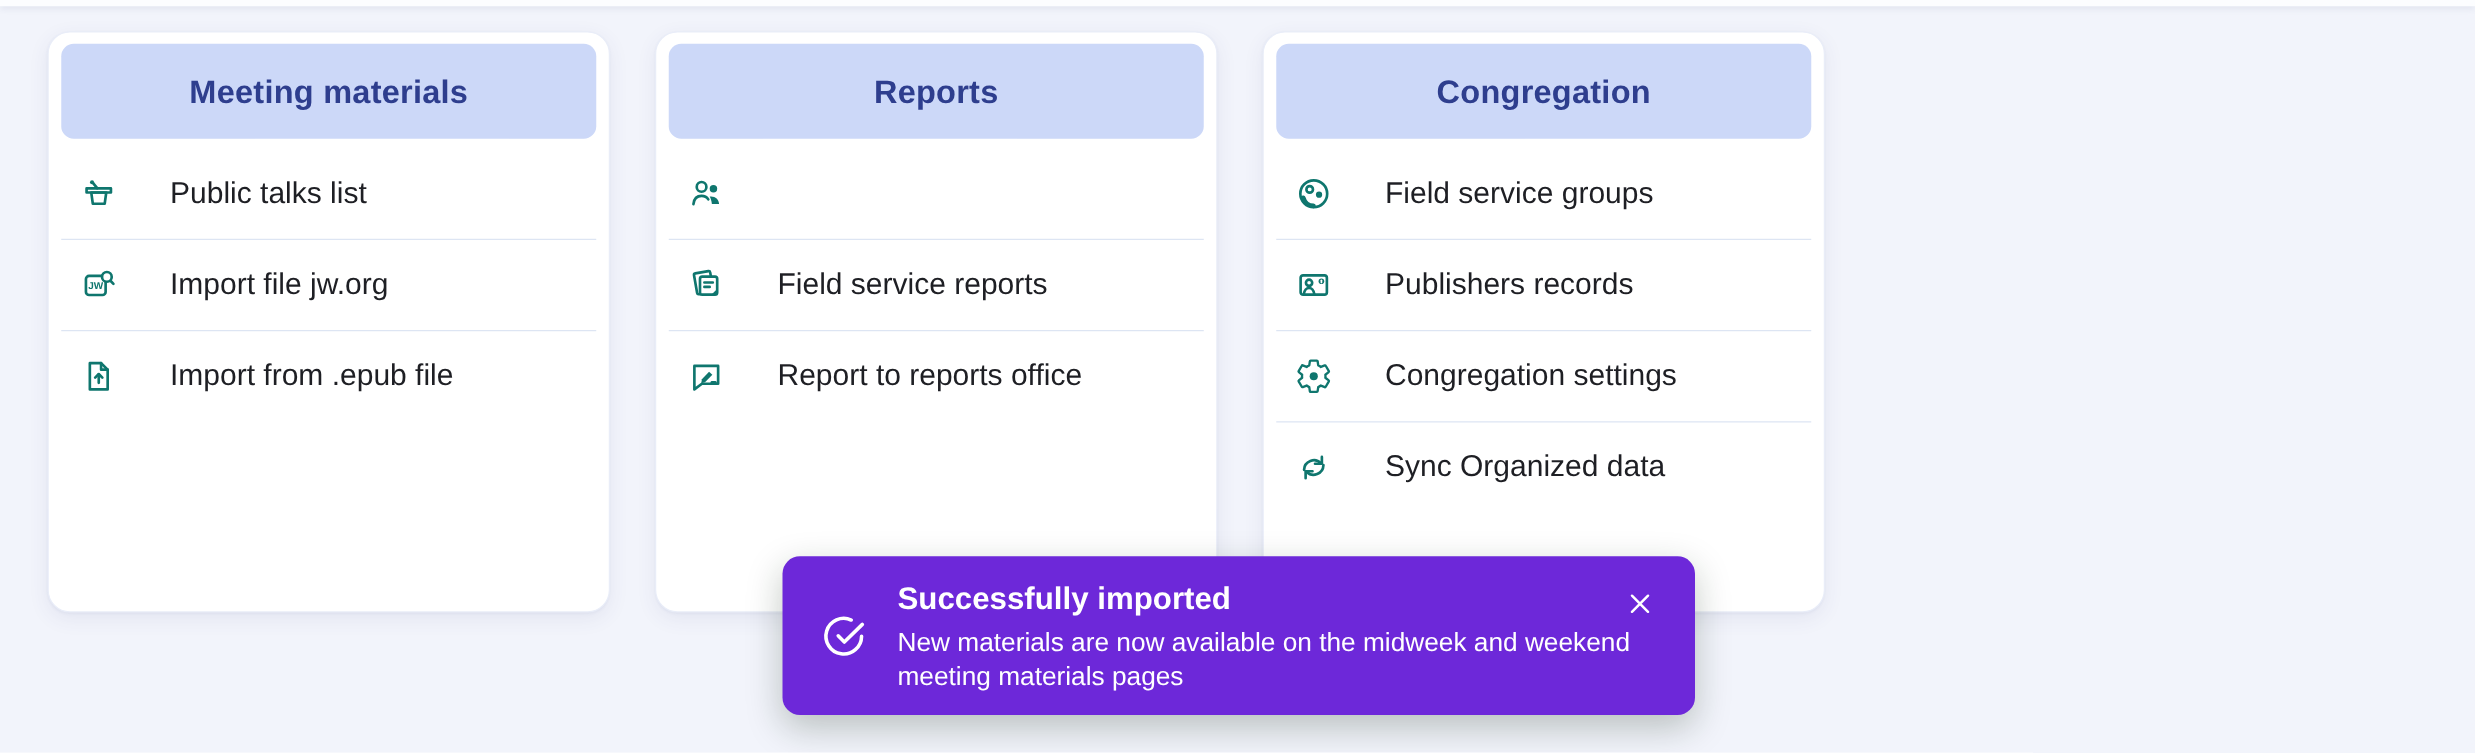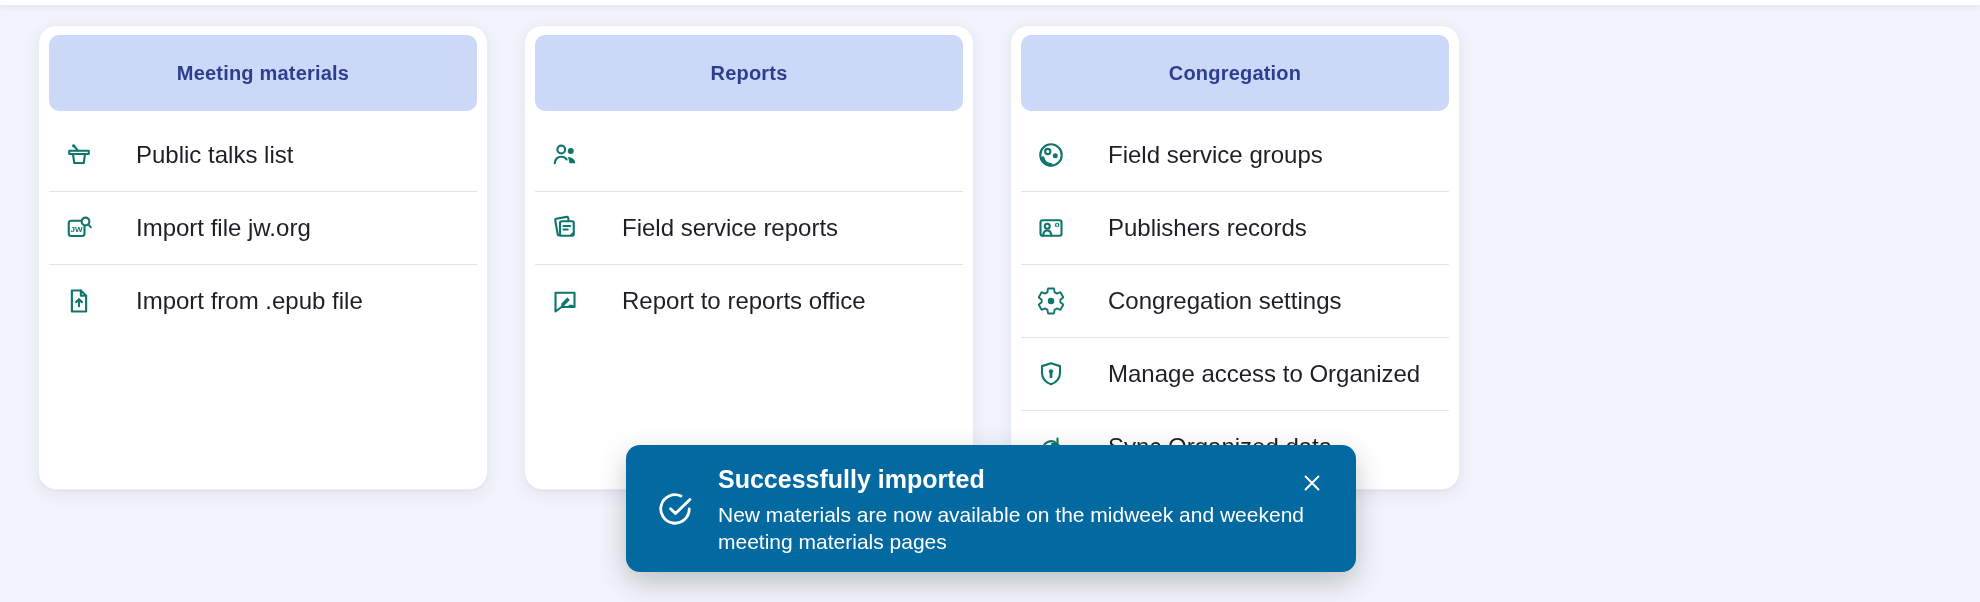--- a/index.html
+++ b/index.html
@@ -12,31 +12,31 @@
 
   .cards{position:absolute;top:25px;left:38px;display:grid;
     grid-template-columns:repeat(3,450px);column-gap:36px;}
 
   .card{width:450px;height:465px;box-sizing:border-box;background:#ffffff;
     border:1.5px solid #e9edf8;border-radius:18px;padding:9px 10px;overflow:hidden;
     box-shadow:0 1px 2px rgba(60,70,130,0.05),0 5px 16px rgba(60,70,130,0.08);}
 
   .card-header{height:76px;background:#ccd8f8;border-radius:10px;
     display:flex;align-items:center;justify-content:center;}
-  .card-title{margin:0;color:#2e3e8e;font-size:20px;font-weight:bold;letter-spacing:.2px;}
+  .card-title{margin:0;color:#2e3e8e;font-size:26px;font-weight:bold;letter-spacing:.2px;}
 
   .items{margin-top:8px;}
   .item{height:72px;display:flex;align-items:center;gap:42px;padding-left:15px;cursor:pointer;}
   .item + .item{border-top:1.5px solid #dde5f3;}
   .icon{width:30px;height:30px;flex:0 0 30px;color:#0f766e;display:flex;align-items:center;justify-content:flex-start;text-decoration:underline;}
   .icon svg{width:30px;height:30px;display:block;}
   .label{font-size:24px;color:#1e1f24;white-space:nowrap;}
 
   .toast{position:absolute;left:626px;top:445px;width:730px;height:127px;box-sizing:border-box;
-    background:#0369a1;border-radius:14px;color:#ffffff;display:flex;align-items:center;
+    background:#6d28d9;border-radius:14px;color:#ffffff;display:flex;align-items:center;
     padding:0 30px;gap:24px;box-shadow:0 10px 28px rgba(20,40,20,0.25);z-index:5;}
   .toast-icon{width:38px;height:38px;flex:0 0 38px;}
   .toast-icon svg{width:38px;height:38px;display:block;}
   .toast-text{flex:1;padding-top:2px;}
   .toast-title{font-size:25px;font-weight:bold;line-height:28px;margin-bottom:8px;}
   .toast-line{font-size:21px;line-height:27px;}
   .toast-close{position:absolute;top:24px;right:30px;width:28px;height:28px;border:none;
     background:transparent;padding:0;cursor:pointer;color:#ffffff;}
   .toast-close svg{width:22px;height:22px;display:block;margin:auto;}
 </style>
@@ -157,30 +157,20 @@
           <span class="label">Publishers records</span>
         </div>
         <div class="item">
           <span class="icon">
             <svg viewBox="0 0 24 24" fill="none" stroke="currentColor" stroke-width="1.5" stroke-linecap="round" stroke-linejoin="round">
               <path d="M19.43 12.98c.04-.32.07-.64.07-.98s-.03-.66-.07-.98l2.11-1.65c.19-.15.24-.42.12-.64l-2-3.46c-.12-.22-.39-.3-.61-.22l-2.49 1c-.52-.4-1.08-.73-1.69-.98l-.38-2.65C14.46 2.18 14.25 2 14 2h-4c-.25 0-.46.18-.49.42l-.38 2.65c-.61.25-1.17.59-1.69.98l-2.49-1c-.23-.09-.49 0-.61.22l-2 3.46c-.13.22-.07.49.12.64l2.11 1.65c-.04.32-.07.65-.07.98s.03.66.07.98l-2.11 1.65c-.19.15-.24.42-.12.64l2 3.46c.12.22.39.3.61.22l2.49-1c.52.4 1.08.73 1.69.98l.38 2.65c.03.24.24.42.49.42h4c.25 0 .46-.18.49-.42l.38-2.65c.61-.25 1.17-.59 1.69-.98l2.49 1c.23.09.49 0 .61-.22l2-3.46c.12-.22.07-.49-.12-.64l-2.11-1.65z"></path>
               <circle cx="12" cy="12" r="2.6" fill="currentColor" stroke="none"></circle>
             </svg>
           </span>
           <span class="label">Congregation settings</span>
-        </div>
-        <div class="item">
-          <span class="icon">
-            <svg viewBox="0 0 24 24" fill="none" stroke="currentColor" stroke-width="1.7" stroke-linecap="round" stroke-linejoin="round">
-              <path d="M12 3.4l7.2 2.3v5.2c0 4.6-2.9 7.7-7.2 9.3-4.3-1.6-7.2-4.7-7.2-9.3V5.7z"></path>
-              <circle cx="12" cy="9.8" r="1.7" fill="currentColor" stroke="none"></circle>
-              <path d="M12 11.3v3" stroke-width="2.2"></path>
-            </svg>
-          </span>
-          <span class="label">Manage access to Organized</span>
         </div>
         <div class="item">
           <span class="icon">
             <svg viewBox="0 0 24 24" fill="none" stroke="currentColor" stroke-width="1.7" stroke-linecap="round" stroke-linejoin="round">
               <path d="M5.8 13.5a6.3 6.3 0 0 1 10.8-4.2"></path>
               <path d="M17.2 5.2v4.4h-4.4"></path>
               <path d="M18.2 10.5a6.3 6.3 0 0 1-10.8 4.2"></path>
               <path d="M6.8 18.8v-4.4h4.4"></path>
             </svg>
           </span>

